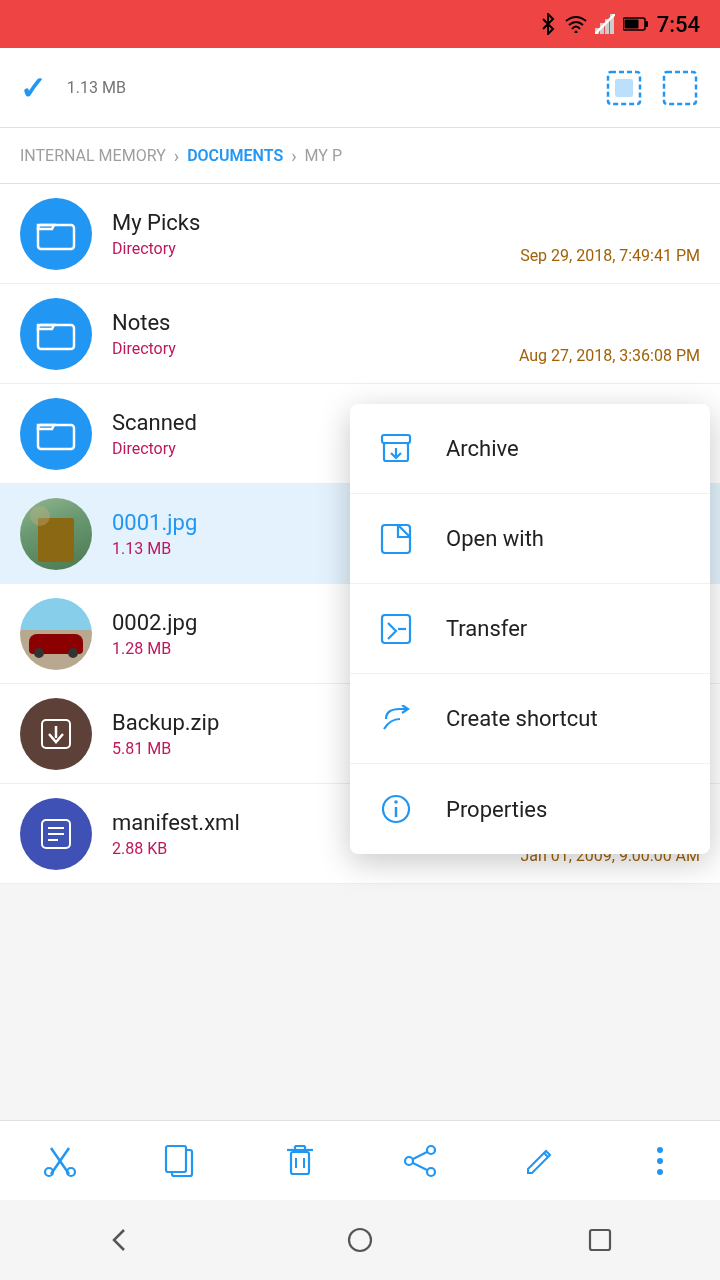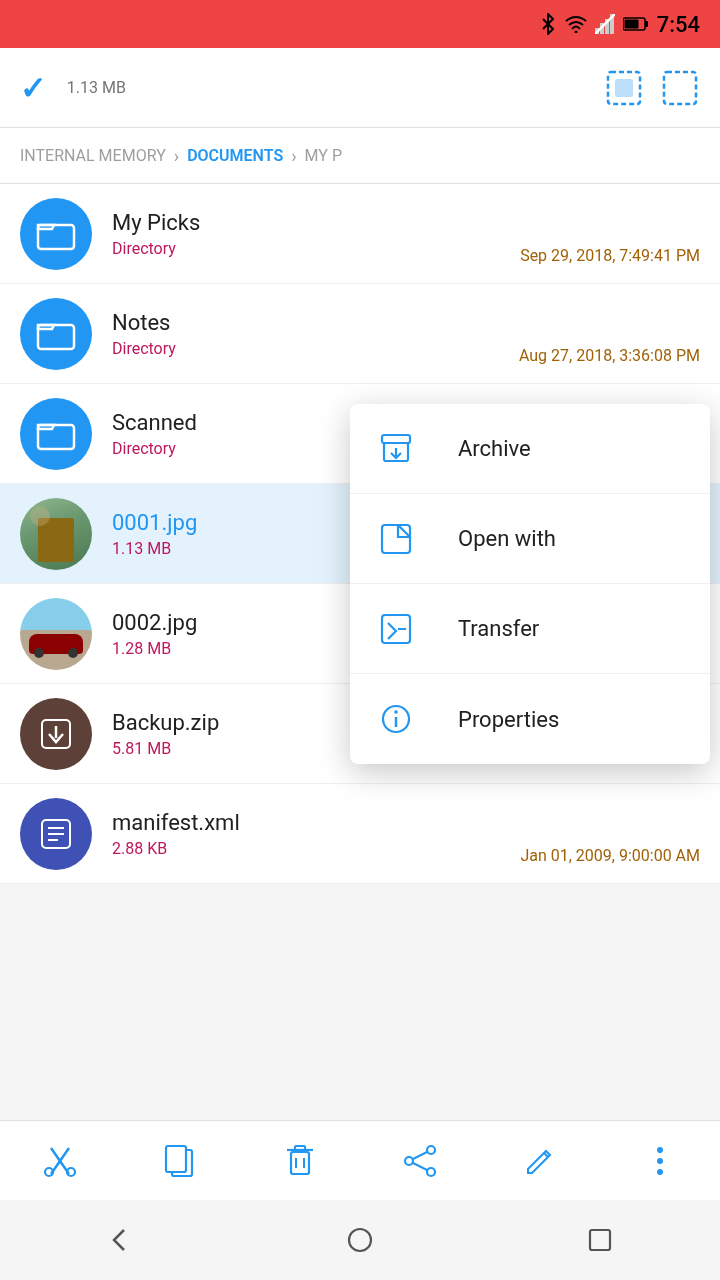--- a/index.html
+++ b/index.html
@@ -174,21 +174,21 @@
       border-radius: 8px;
       box-shadow: 0 8px 32px rgba(0,0,0,0.22);
       z-index: 10;
       overflow: hidden;
     }
     .menu-item {
       height: 90px;
       display: flex;
       align-items: center;
       padding: 0 28px;
-      gap: 44px;
+      gap: 32px;
       cursor: pointer;
       border-bottom: 1px solid #f0f0f0;
     }
     .menu-item:last-child {
       border-bottom: none;
     }
     .menu-icon {
       width: 36px;
       height: 36px;
       display: flex;
@@ -384,20 +384,30 @@
       <div class="menu-icon">
         <svg width="32" height="32" viewBox="0 0 32 32" fill="none">
           <rect x="2" y="2" width="28" height="28" rx="3" stroke="#2196F3" stroke-width="2.2"></rect>
           <polyline points="8,10 16,18 8,26" fill="none" stroke="#2196F3" stroke-width="2.2"></polyline>
           <line x1="18" y1="16" x2="26" y2="16" stroke="#2196F3" stroke-width="2.2"></line>
         </svg>
       </div>
       <span class="menu-label">Transfer</span>
     </div>
 
+    <div class="menu-item">
+      <div class="menu-icon">
+        <svg width="32" height="28" viewBox="0 0 32 28" fill="none">
+          <path d="M6,14 Q6,4 20,4 L28,4" stroke="#2196F3" stroke-width="2.2" fill="none"></path>
+          <polyline points="22,0 28,4 22,8" fill="none" stroke="#2196F3" stroke-width="2.2"></polyline>
+          <path d="M4,24 Q10,14 20,14" stroke="#2196F3" stroke-width="2.2" fill="none"></path>
+        </svg>
+      </div>
+      <span class="menu-label">Create shortcut</span>
+    </div>
 
     <div class="menu-item">
       <div class="menu-icon">
         <svg width="32" height="32" viewBox="0 0 32 32" fill="none">
           <circle cx="16" cy="16" r="13" stroke="#2196F3" stroke-width="2.2"></circle>
           <line x1="16" y1="14" x2="16" y2="24" stroke="#2196F3" stroke-width="2.5"></line>
           <circle cx="16" cy="9" r="1.8" fill="#2196F3"></circle>
         </svg>
       </div>
       <span class="menu-label">Properties</span>

